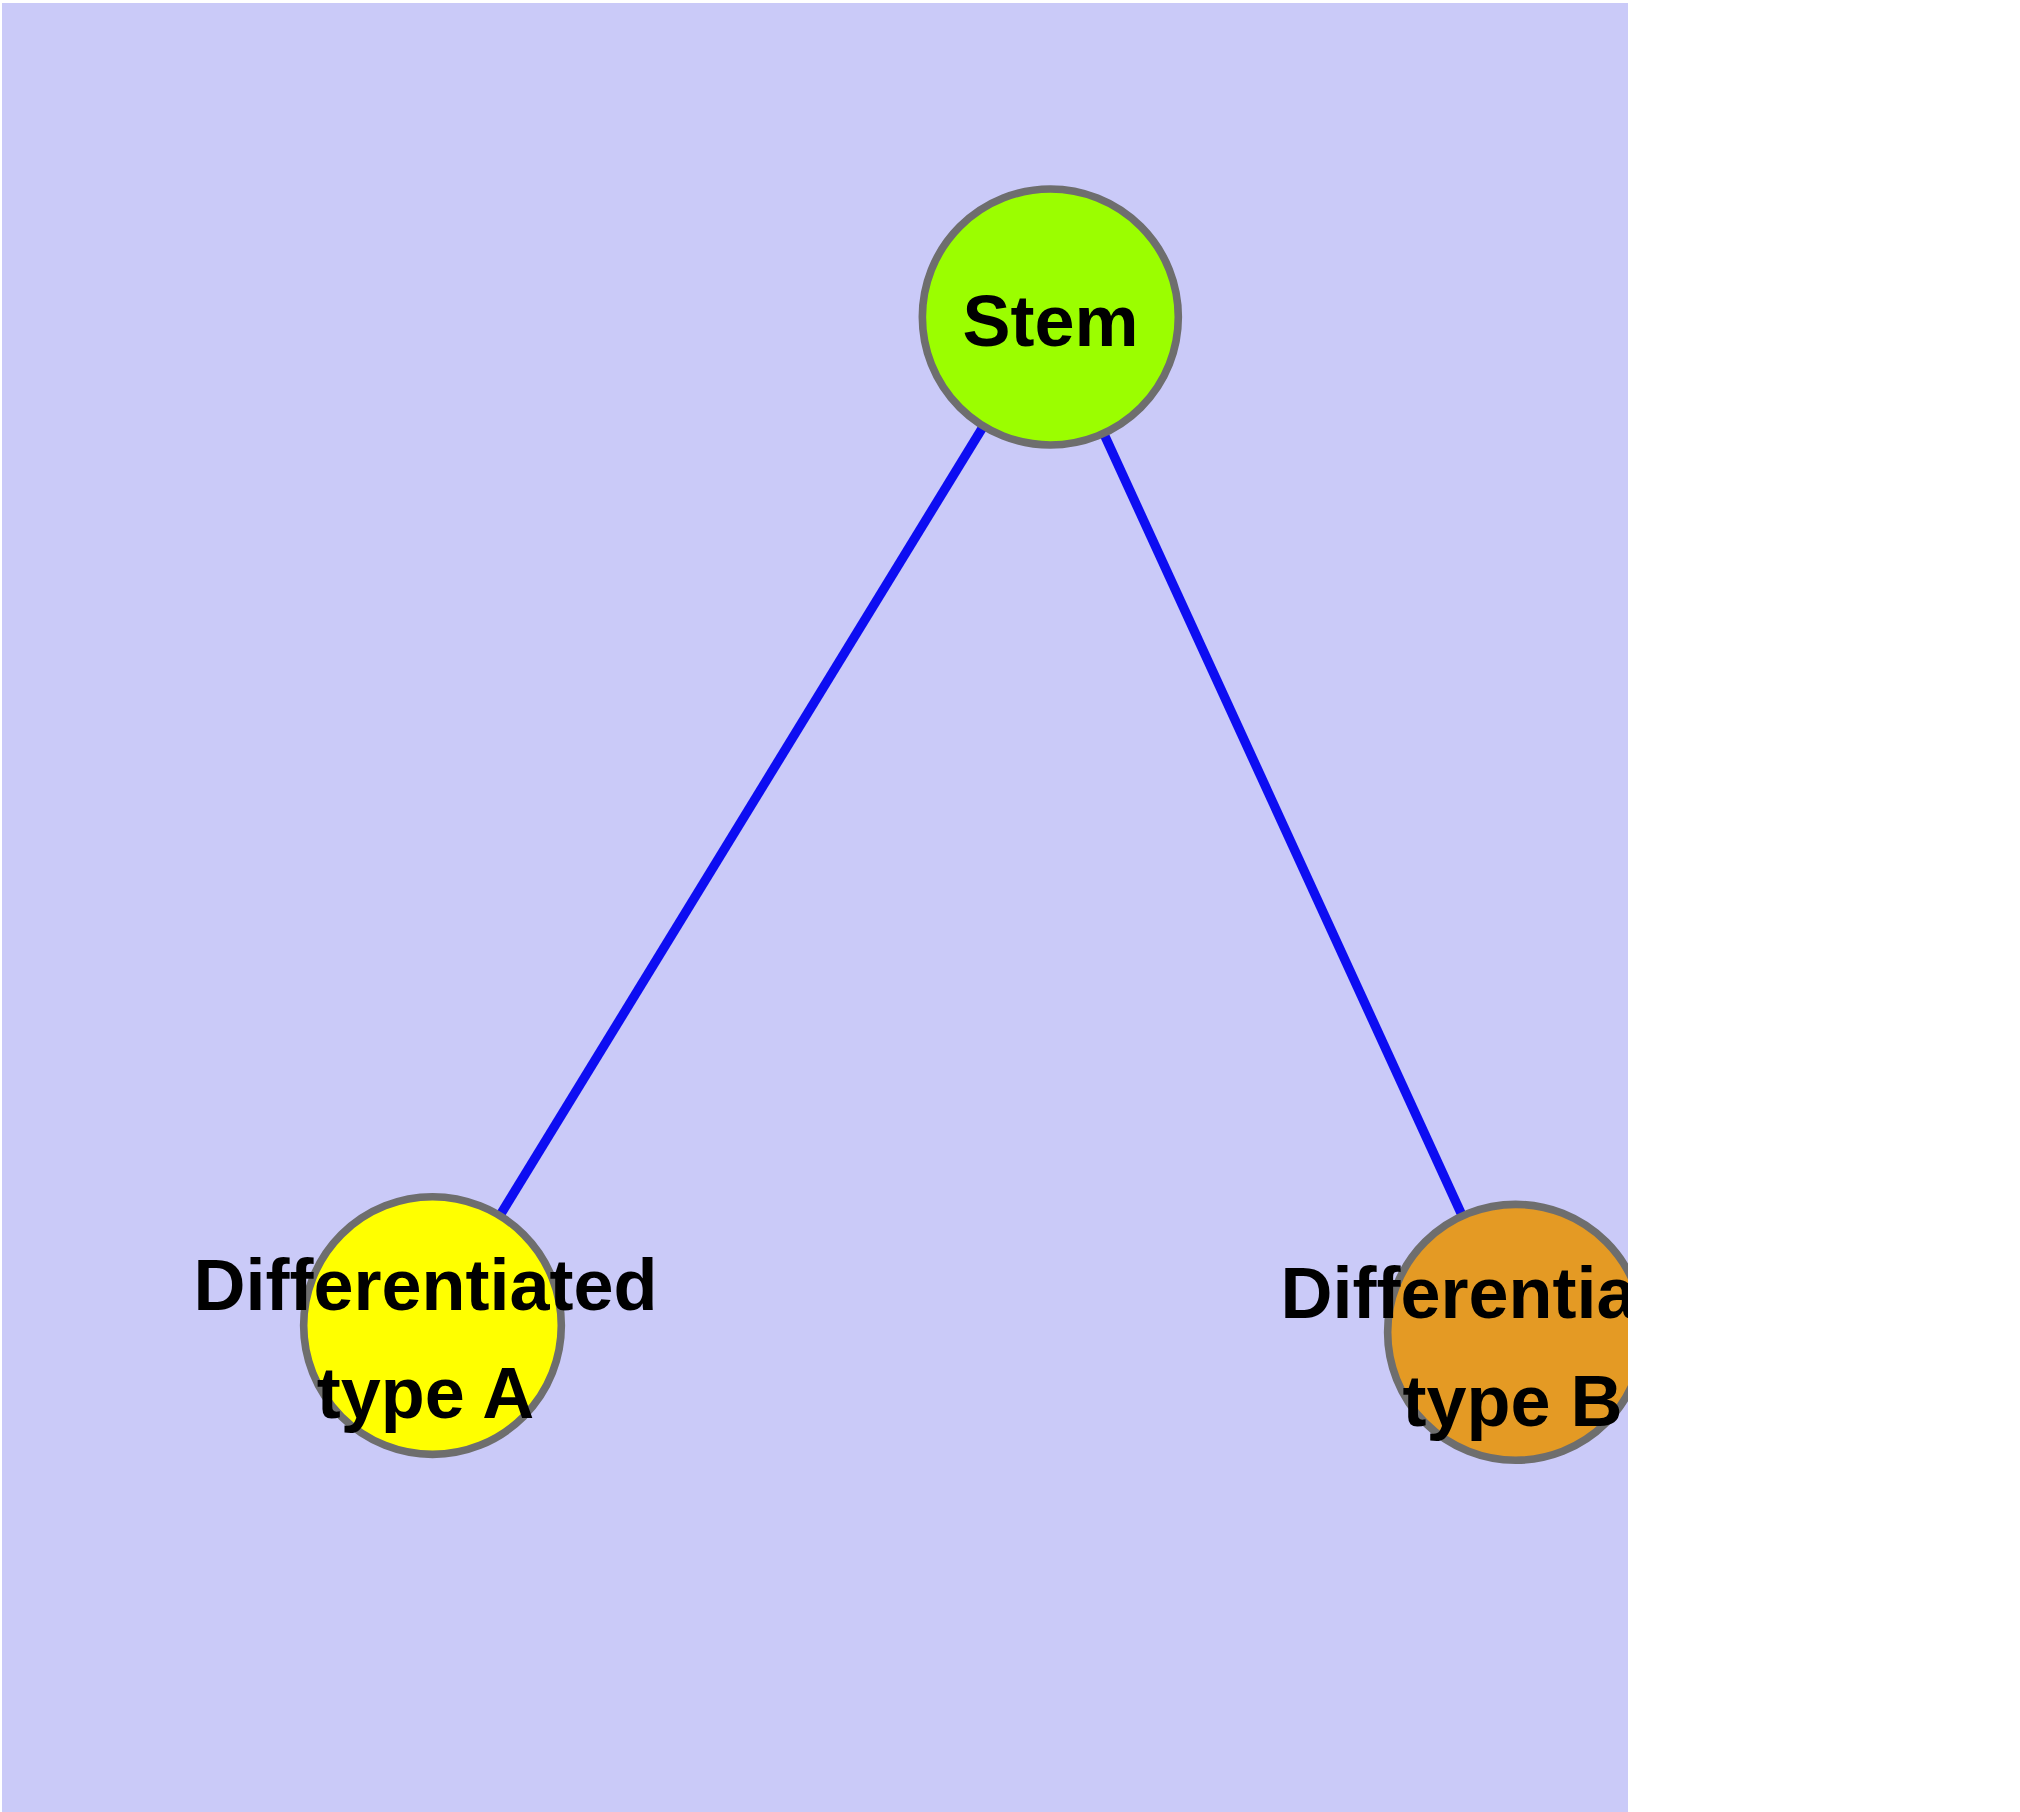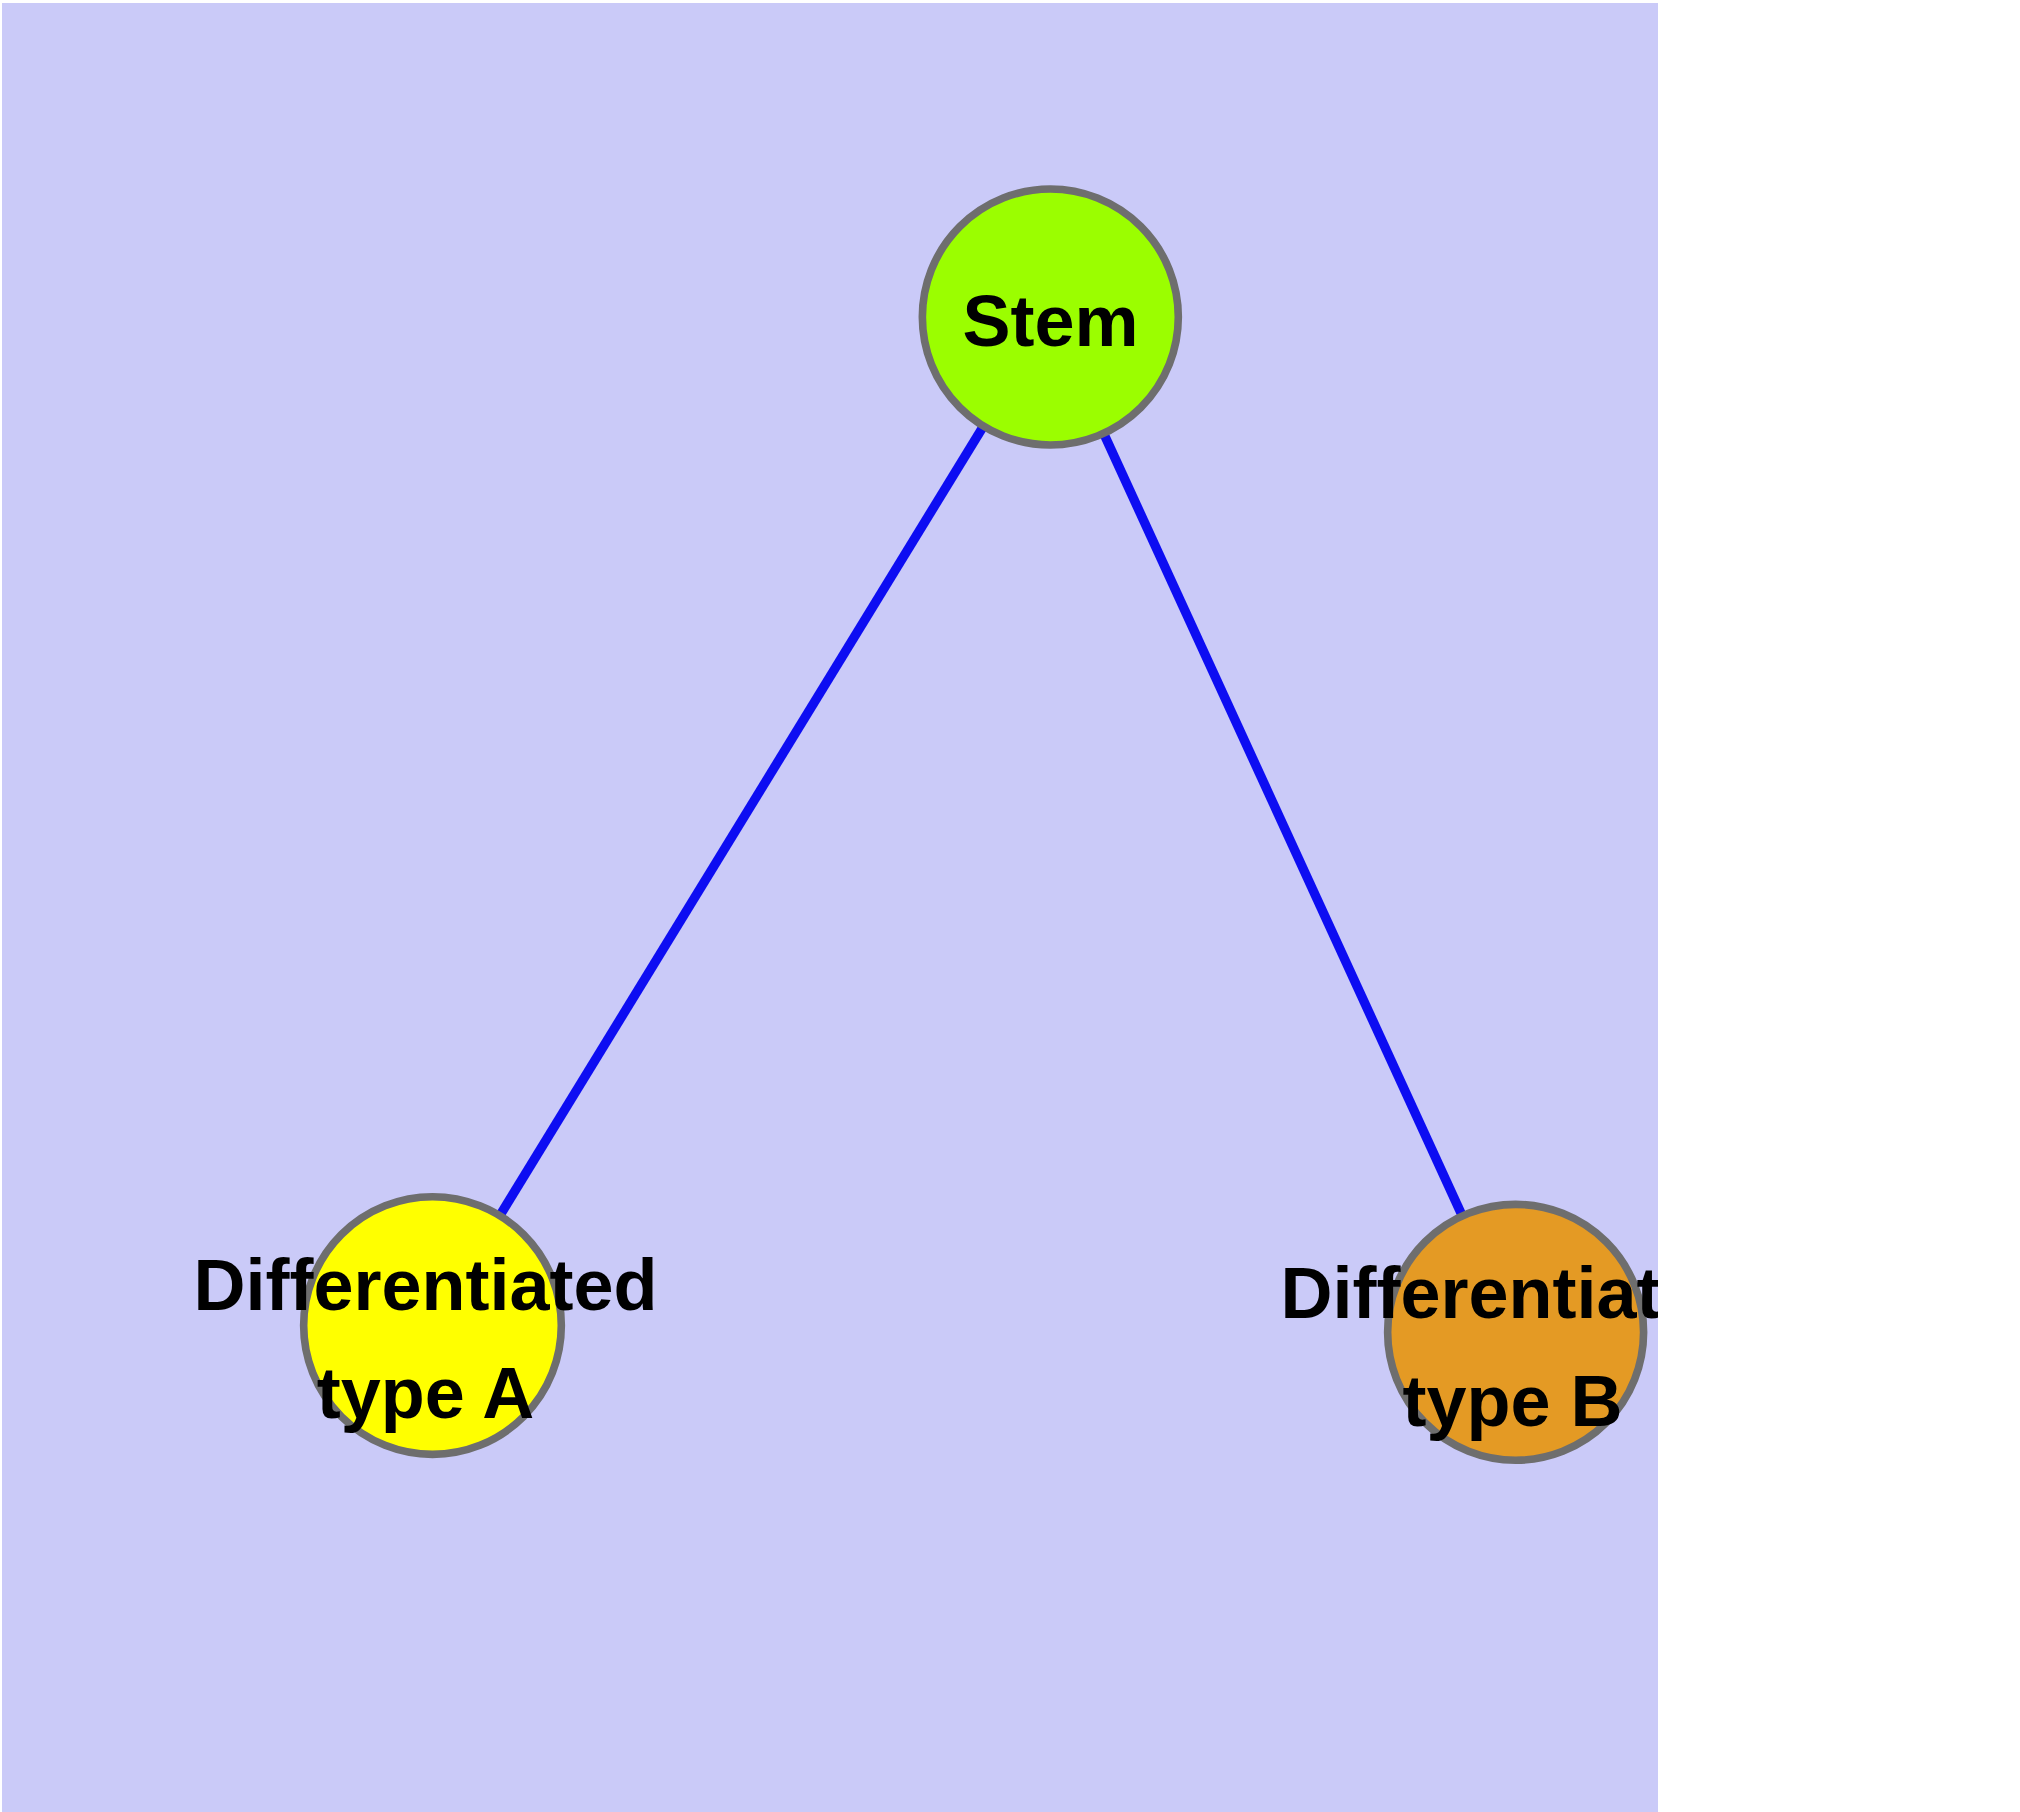--- a/index.html
+++ b/index.html
@@ -7,21 +7,20 @@
     padding: 0;
     background: #ffffff;
     font-family: "Liberation Sans", sans-serif;
   }
   .page {
     position: relative;
     width: 1628px;
     height: 1812px;
     overflow: hidden;
     background: #ffffff;
-    padding-left: 30px;
   }
   .canvas-bg {
     position: absolute;
     top: 2.5px;
     left: 1.7px;
     right: 0;
     bottom: 0;
   }
   .graph-svg {
     position: absolute;

